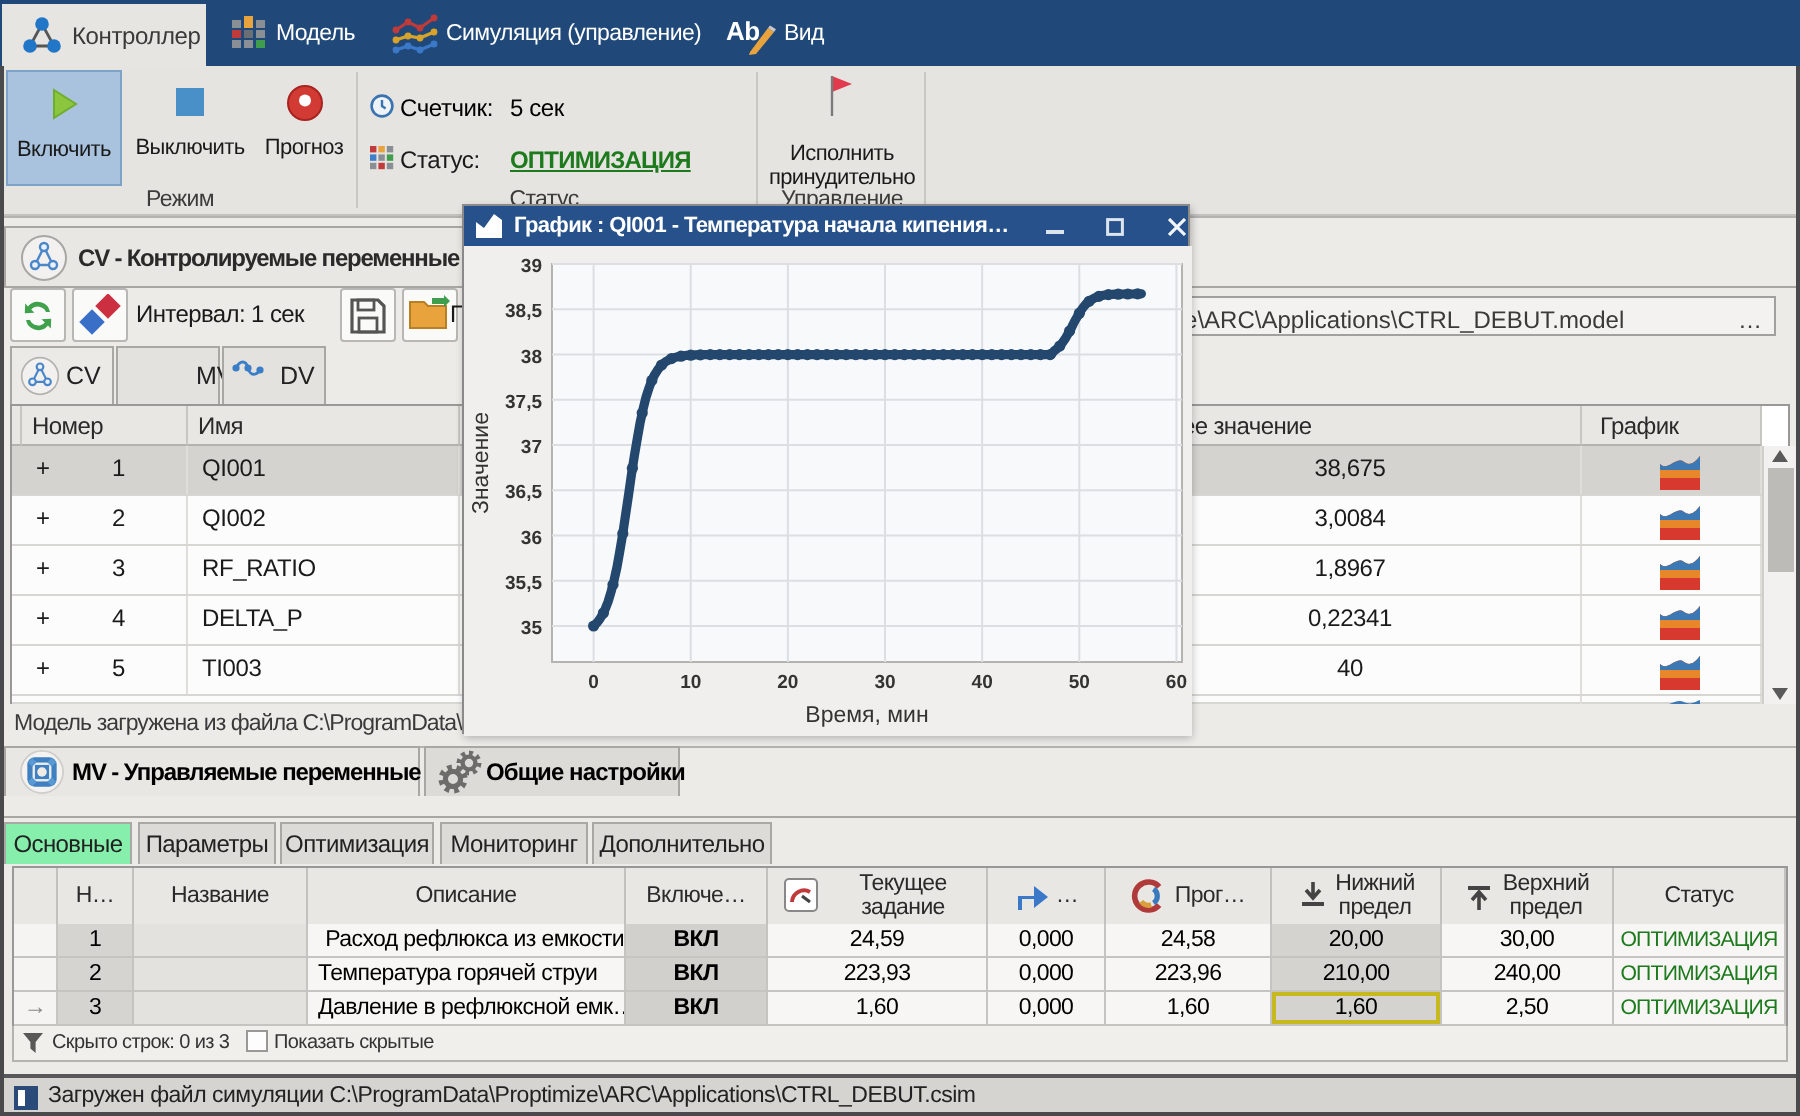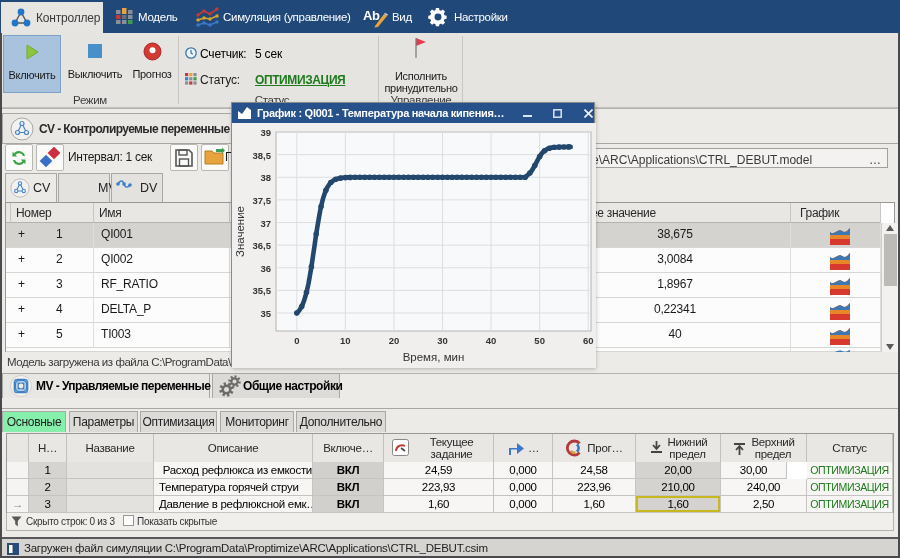--- a/index.html
+++ b/index.html
@@ -101,26 +101,20 @@
     </svg>
     <span style="margin-left:4px;">Симуляция (управление)</span>
   </div>
   <div class="menuitem" style="left:363px;">
     <svg width="26" height="22" viewBox="0 0 26 22">
       <text x="0" y="14" font-size="13" font-weight="bold" fill="#ffffff" font-family="Liberation Sans">Ab</text>
       <path d="M12 20 L21 8 L24 10 L15 21 L11.5 21.5 Z" fill="#e8a33d"></path>
       <path d="M21 8 L24 10 L25 8.6 L22 6.7 Z" fill="#c8c8c8"></path>
     </svg>
     <span style="margin-left:3px;">Вид</span>
-  </div>
-  <div class="menuitem" style="left:427px;">
-    <svg width="22" height="22" viewBox="0 0 24 24">
-      <path fill="#ffffff" d="M12 8.2a3.8 3.8 0 1 0 0 7.6 3.8 3.8 0 0 0 0-7.6zm9.4 5.7l-2.4.5a7 7 0 0 1-.7 1.7l1.4 2-2.4 2.4-2-1.4c-.5.3-1.1.6-1.7.7l-.5 2.4h-3.4l-.5-2.4a7 7 0 0 1-1.7-.7l-2 1.4-2.4-2.4 1.4-2c-.3-.5-.6-1.1-.7-1.7l-2.4-.5v-3.4l2.4-.5c.1-.6.4-1.2.7-1.7l-1.4-2 2.4-2.4 2 1.4c.5-.3 1.1-.6 1.7-.7l.5-2.4h3.4l.5 2.4c.6.1 1.2.4 1.7.7l2-1.4 2.4 2.4-1.4 2c.3.5.6 1.1.7 1.7l2.4.5z"></path>
-    </svg>
-    <span style="margin-left:5px;">Настройки</span>
   </div>
 </div>
 
 <div class="abs" id="toolbar">
   <div class="toolbtn" style="left:3px; background:#a9c3de; border:1px solid #7da3c8;">
     <svg width="18" height="18" viewBox="0 0 18 18" style="margin-top:7px;">
         <path d="M4 2 L15 9 L4 16 Z" fill="#8cc63f" stroke="#6fae2a" stroke-width="1"></path>
       </svg>
     <div class="cap">Включить</div>
   </div>
@@ -439,21 +433,21 @@
       <div class="mvrow" style="left:0; top:28px; width:894px;">
         <div class="mvcell" style="left:0; width:22px; background:#f5f4f2; color:#8a8886;"></div>
         <div class="mvcell" style="left:22px; width:38px; background:#d6d4d1;">1</div>
         <div class="mvcell" style="left:60px; width:87px; background:#e4e2df;"></div>
         <div class="mvcell" style="left:147px; width:159px; text-align:right;"><span style="margin-left:5px;">Расход рефлюкса из емкости</span></div>
         <div class="mvcell" style="left:306px; width:71px; background:#d2d0cd; font-weight:bold;">ВКЛ</div>
         <div class="mvcell" style="left:377px; width:110px;">24,59</div>
         <div class="mvcell" style="left:487px; width:59px;">0,000</div>
         <div class="mvcell" style="left:546px; width:83px;">24,58</div>
         <div class="mvcell" style="left:629px; width:85px; background:#d5d3d0;">20,00</div>
-        <div class="mvcell" style="left:714px; width:66px;">30,00</div>
+        <div class="mvcell" style="left:714px; width:86px;">30,00</div>
         <div class="mvcell" style="left:800px; width:86px; color:#1d7a1d; font-size:10.6px; letter-spacing:-0.4px;">ОПТИМИЗАЦИЯ</div>
       </div>
       <div class="mvrow" style="left:0; top:45px; width:894px;">
         <div class="mvcell" style="left:0; width:22px; background:#f5f4f2; color:#8a8886;"></div>
         <div class="mvcell" style="left:22px; width:38px; background:#d6d4d1;">2</div>
         <div class="mvcell" style="left:60px; width:87px; background:#e4e2df;"></div>
         <div class="mvcell" style="left:147px; width:159px; text-align:left;"><span style="margin-left:5px;">Температура горячей струи</span></div>
         <div class="mvcell" style="left:306px; width:71px; background:#d2d0cd; font-weight:bold;">ВКЛ</div>
         <div class="mvcell" style="left:377px; width:110px;">223,93</div>
         <div class="mvcell" style="left:487px; width:59px;">0,000</div>

